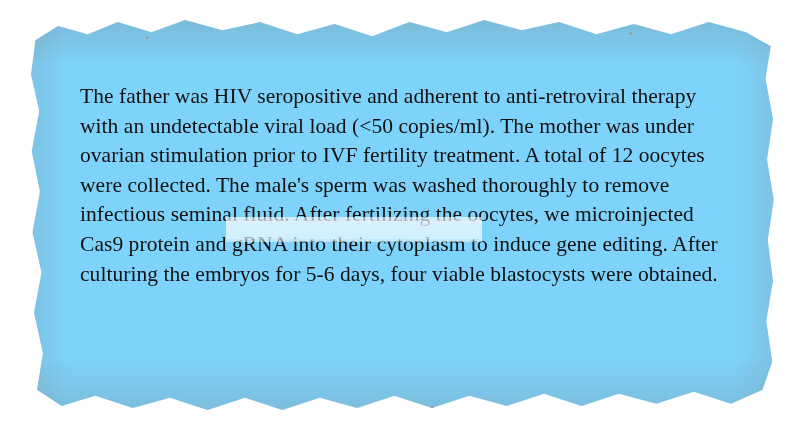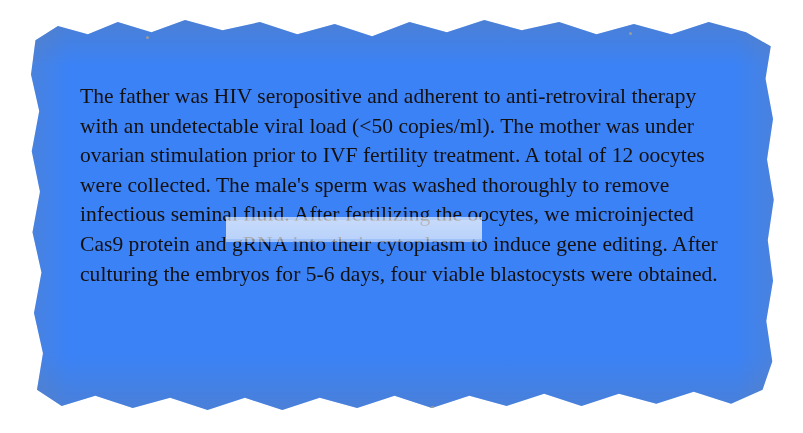--- a/index.html
+++ b/index.html
@@ -21,21 +21,21 @@
     background: #ffffff;
   }
 
   
   .paper-strip {
     position: absolute;
     left: 28px;
     top: 14px;
     width: 748px;
     height: 404px;
-    background: #3b82f6;
+    background: #7dd3fc;
     
     clip-path: polygon(
       1.0% 6.5%, 4.0% 3.0%, 8.0% 5.0%, 12.0% 2.0%, 16.5% 4.5%,
       21.0% 1.5%, 26.0% 4.0%, 31.0% 2.0%, 36.0% 5.0%, 41.0% 2.5%,
       46.0% 5.5%, 51.0% 2.0%, 56.0% 4.5%, 61.0% 1.5%, 66.0% 4.0%,
       71.0% 2.0%, 76.0% 5.0%, 81.0% 2.5%, 86.0% 5.0%, 91.0% 2.0%,
       96.0% 4.5%, 99.3% 8.0%,
       98.6% 16.0%, 99.6% 26.0%, 98.8% 36.0%, 99.7% 46.0%, 98.9% 56.0%,
       99.6% 66.0%, 98.7% 76.0%, 99.5% 86.0%, 98.2% 93.0%,
       94.0% 96.5%, 89.0% 93.5%, 84.0% 96.5%, 79.0% 94.0%, 74.0% 97.0%,

